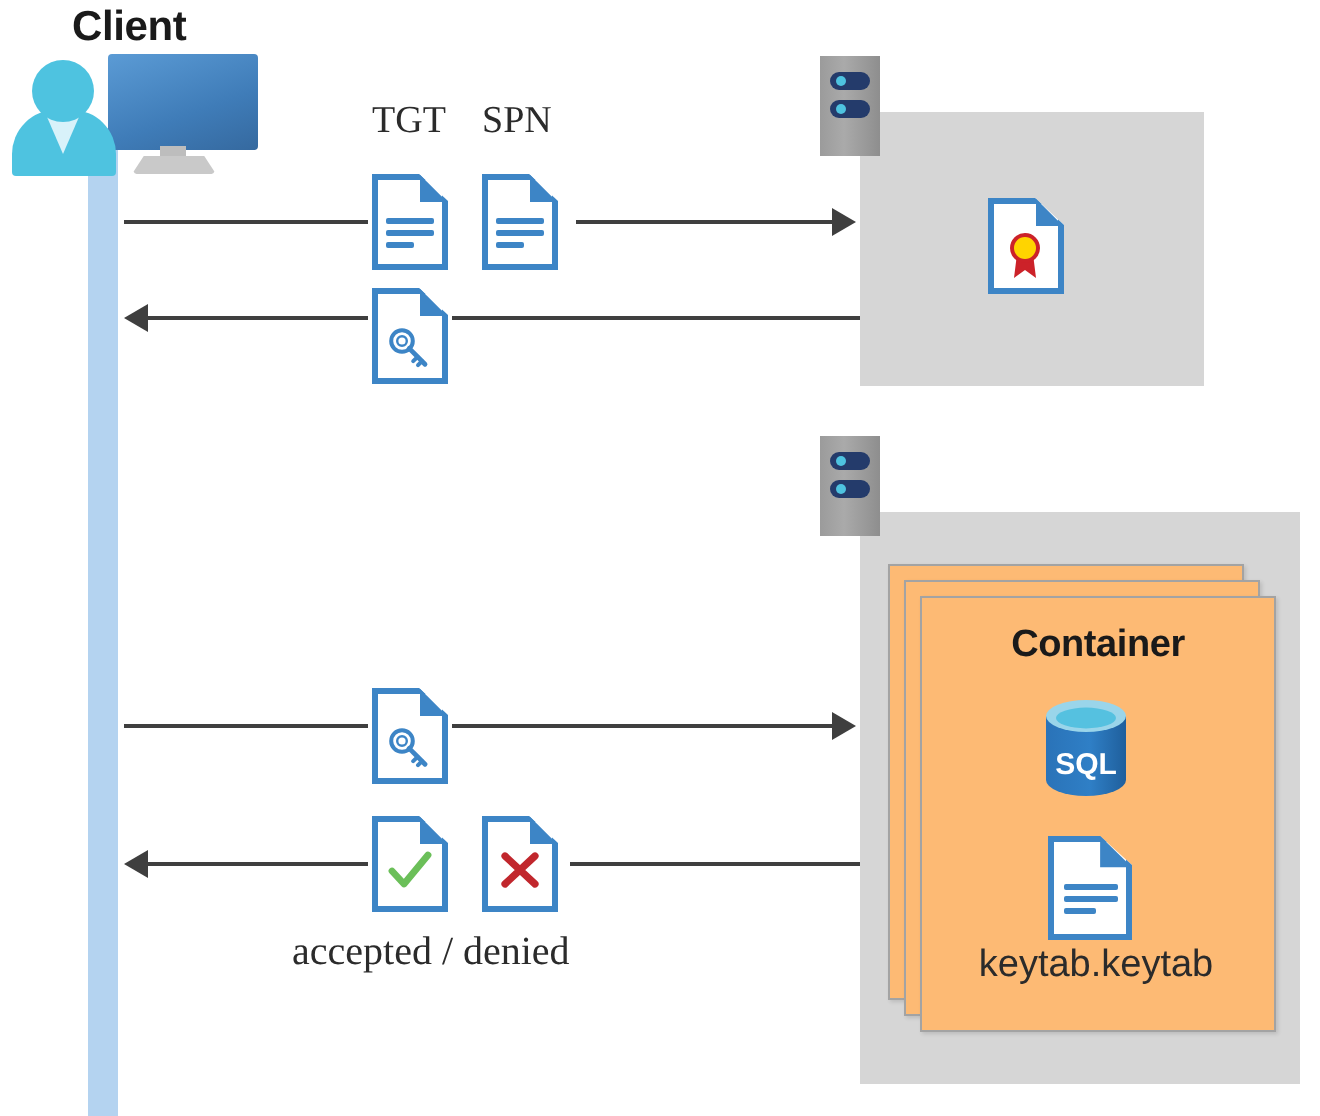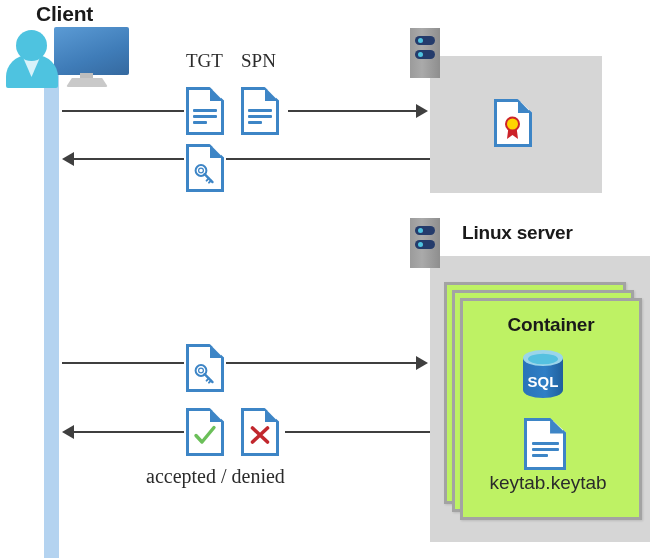--- a/index.html
+++ b/index.html
@@ -118,22 +118,22 @@
     background: #4ec3e0;
   }
 
   
   .hostbox { background: #d6d6d6; }
   .dc-box    { left: 430px; top: 56px;  width: 172px; height: 137px; }
   .linux-box { left: 430px; top: 256px; width: 220px; height: 286px; }
 
   
   .card {
-    background: #bef264;
-    border: 3px solid #a3a3a3;
+    background: #fdba74;
+    border: 1px solid #a3a3a3;
     box-shadow: 1px 1px 2px rgba(0,0,0,0.12);
   }
   .card-back   { left: 444px; top: 282px; width: 176px; height: 216px; }
   .card-mid    { left: 452px; top: 290px; width: 176px; height: 216px; }
   .card-front  { left: 460px; top: 298px; width: 176px; height: 216px; }
   .card-front .container-title { position: absolute; left: 0; top: 13px; }
 
   
   .doc {
     position: relative;
@@ -277,21 +277,20 @@
     <div class="server-icon" style="position:relative;">
       <div class="bar b1">
           <span class="dot"></span>
         </div>
       <div class="bar b2">
           <span class="dot"></span>
         </div>
     </div>
   </div>
 
-  <div class="abs title-bold linux-title">Linux server</div>
 
   <div class="abs card card-back"></div>
   <div class="abs card card-mid"></div>
   <div class="abs card card-front">
     <div class="title-bold container-title">Container</div>
   </div>
 
   <div class="abs" style="left:521px;top:348px;">
     <svg class="sql" viewBox="0 0 44 52">
       <defs>

